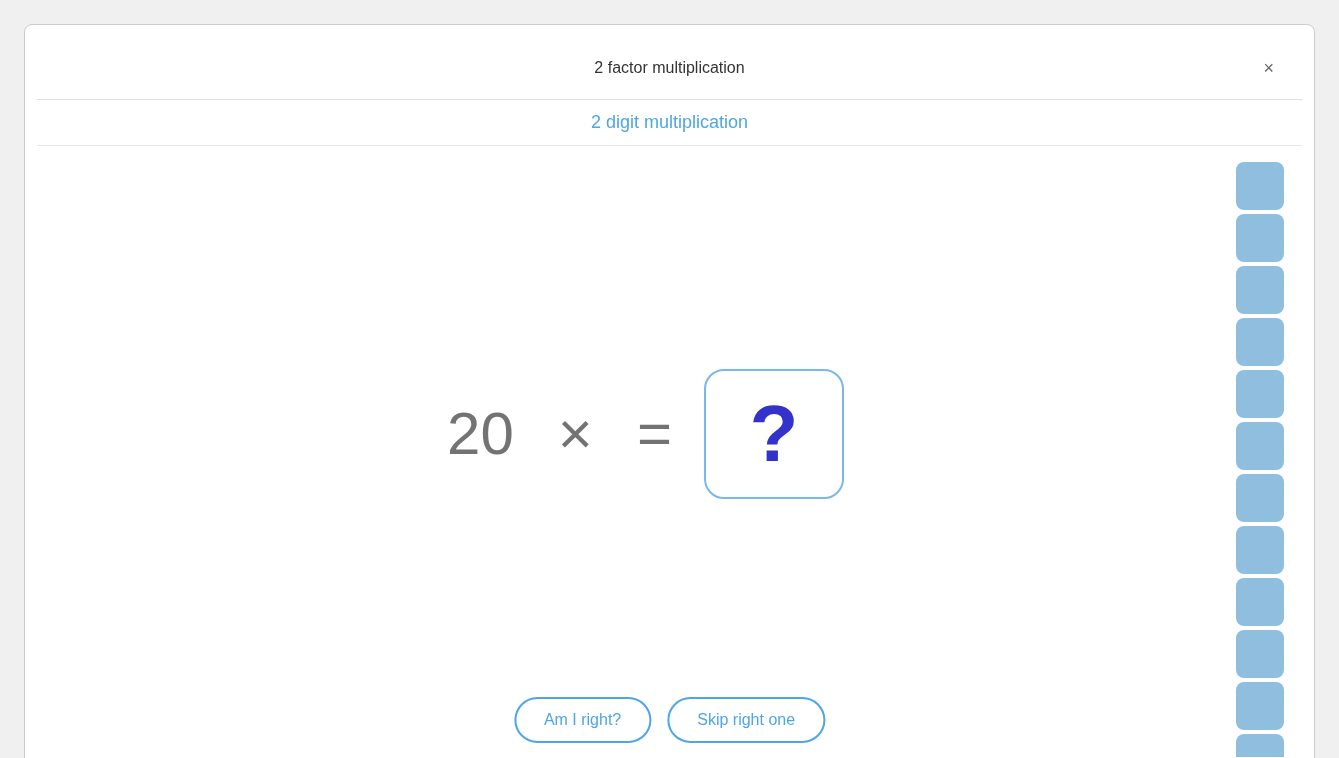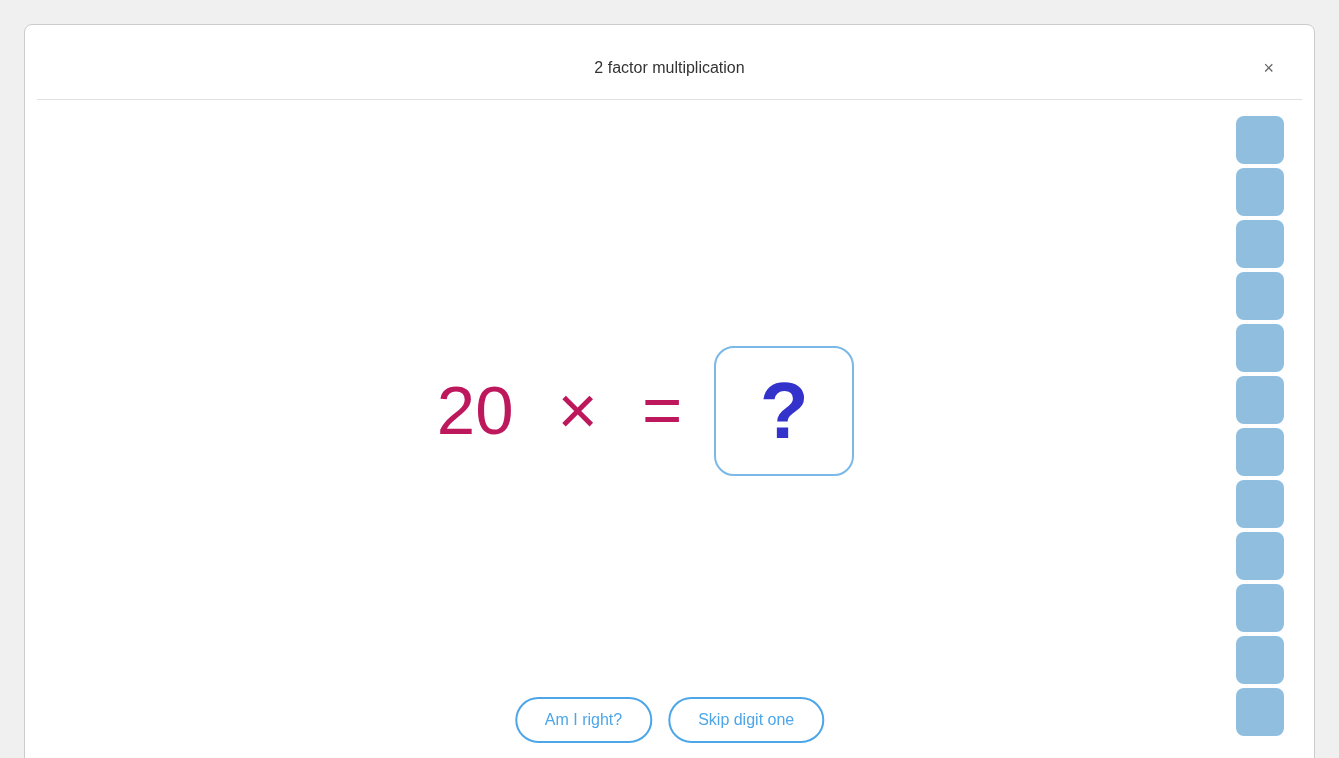--- a/index.html
+++ b/index.html
@@ -87,22 +87,22 @@
       padding-bottom: 60px;
     }
 
     .equation {
       display: flex;
       align-items: center;
       gap: 20px;
     }
 
     .equation-text {
-      font-size: 69px;
-      color: #be185d;
+      font-size: 60px;
+      color: #737373;
       font-weight: 300;
     }
 
     .answer-box {
       width: 140px;
       height: 130px;
       border: 2px solid #7ab8e8;
       border-radius: 20px;
       display: flex;
       align-items: center;
@@ -158,38 +158,41 @@
 </head>
 <body>
 
 <div class="window">
 
   <div class="title-bar">
     <span class="title-bar-text">2 factor multiplication</span>
     <button class="close-btn">×</button>
   </div>
 
+  <div class="subtitle-bar">
+    <span class="subtitle-text">2 digit multiplication</span>
+  </div>
 
   <div class="main-content">
 
     <div class="problem-area">
 
       <div class="equation">
         <span class="equation-text">20</span>
         <span class="equation-text">×</span>
         <span class="equation-text">=</span>
 
         <div class="answer-box">
           <span class="question-mark">?</span>
         </div>
       </div>
 
       <div class="buttons-area">
         <button class="action-btn">Am I right?</button>
-        <button class="action-btn">Skip digit one</button>
+        <button class="action-btn">Skip right one</button>
       </div>
 
     </div>
 
     <div class="sidebar">
       <div class="sidebar-tile"></div>
       <div class="sidebar-tile"></div>
       <div class="sidebar-tile"></div>
       <div class="sidebar-tile"></div>
       <div class="sidebar-tile"></div>

